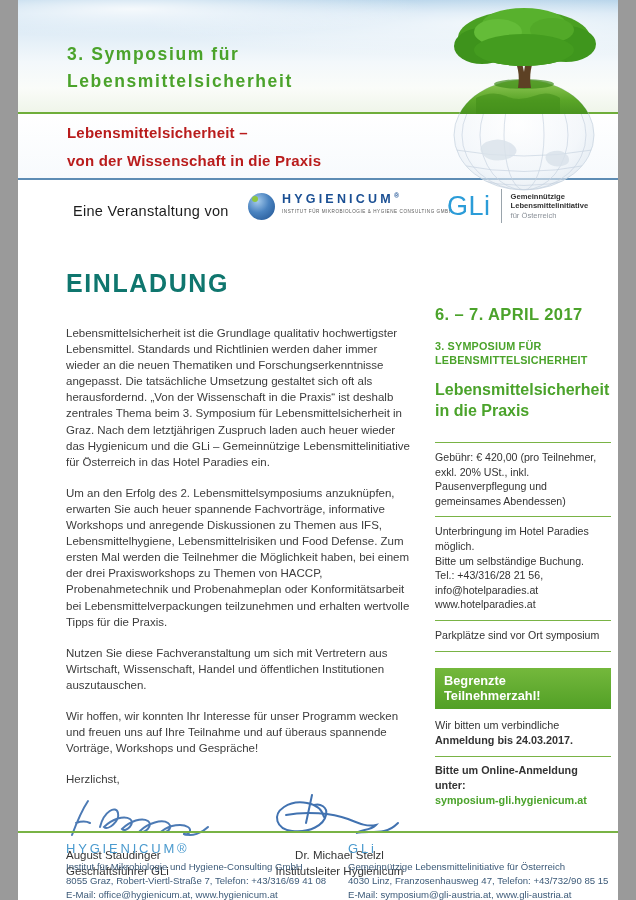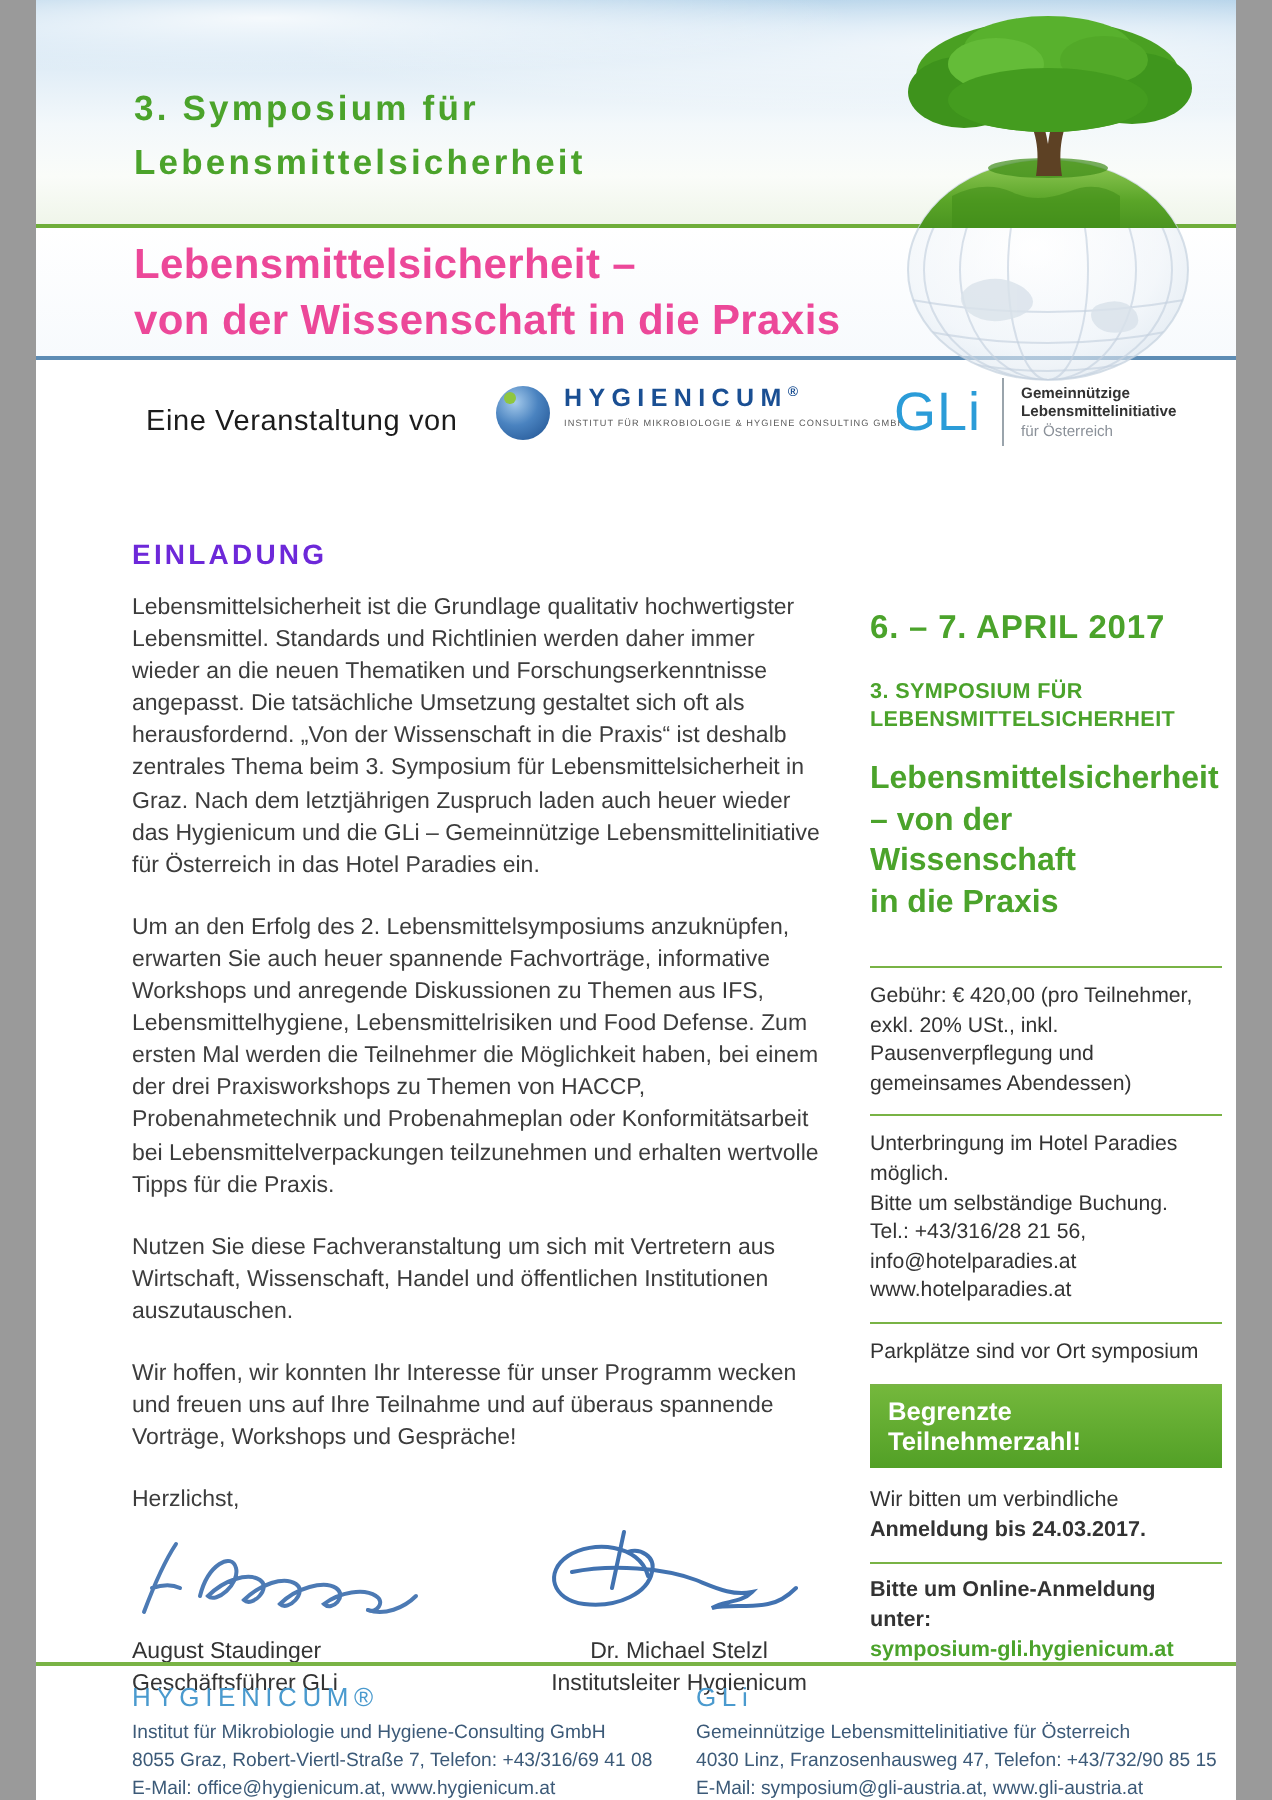--- a/index.html
+++ b/index.html
@@ -23,21 +23,21 @@
     letter-spacing:1.6px;
   }
   .rule-green{position:absolute;left:0;width:636px;height:2px;background:#6fae3a;}
   .rule-green.top{top:112px;}
   .title-band{
     position:absolute;top:114px;left:0;width:636px;height:64px;
     background:linear-gradient(180deg,#ffffff 0%,#f7fafd 100%);
   }
   .main-title{
     position:absolute;left:49px;top:119px;
-    color:#ec4899;font-size:21px;line-height:28px;font-weight:bold;letter-spacing:.2px;
+    color:#b91c1c;font-size:15px;line-height:28px;font-weight:bold;letter-spacing:.2px;
   }
   .rule-blue{position:absolute;top:178px;left:0;width:636px;height:2px;background:#5d8cb4;}
   .tree-globe{position:absolute;left:428px;top:2px;width:160px;height:193px;z-index:3;}
   
   .org-label{
     position:absolute;left:55px;top:203px;
     font-size:14.5px;color:#1c1c1c;letter-spacing:.3px;
   }
   .hyg-logo{position:absolute;left:230px;top:192px;display:flex;align-items:flex-start;}
   .hyg-sphere{
@@ -59,39 +59,39 @@
   }
   .gli-logo{position:absolute;left:429px;top:189px;display:flex;align-items:center;}
   .gli-name{font-size:27px;color:#2b9cd8;letter-spacing:.5px;line-height:30px;font-weight:normal;}
   .gli-divider{width:1px;height:34px;background:#9aa4ac;margin:0 9px 0 10px;}
   .gli-sub{font-size:7.6px;line-height:9.4px;}
   .gli-sub .b{font-weight:bold;color:#333;}
   .gli-sub .g{color:#8b9199;}
   
   .left-col{position:absolute;left:48px;top:269px;width:347px;}
   .einladung{
-    color:#6d28d9;font-size:14px;font-weight:bold;letter-spacing:1.6px;margin:0 0 11px 0;
+    color:#0f766e;font-size:25px;font-weight:bold;letter-spacing:1.6px;margin:0 0 27px 0;
   }
   .para{font-size:11.5px;line-height:16.1px;color:#3c3c3c;margin:0 0 15px 0;}
   .closing{font-size:11.5px;line-height:16px;color:#3c3c3c;margin:9px 0 6px 0;}
   .sig-row{display:flex;margin-top:2px;}
   .sig-block{width:200px;}
   .sig-block.second{width:147px;text-align:center;}
   .sig-svg{display:block;height:50px;margin-bottom:4px;}
   .sig-name{font-size:11.5px;line-height:16px;color:#333;}
   
   .sidebar{position:absolute;left:417px;top:305px;width:176px;}
   .sb-date{color:#4ba32b;font-size:16.5px;font-weight:bold;letter-spacing:.4px;margin-bottom:15px;}
   .sb-label{color:#4ba32b;font-size:10.8px;font-weight:bold;line-height:14px;letter-spacing:.2px;margin-bottom:13px;}
   .sb-title{color:#4ba32b;font-size:16px;font-weight:bold;line-height:20.5px;margin-bottom:21px;}
   .sb-venue{color:#4ba32b;font-size:11.5px;line-height:16px;margin-bottom:17px;}
   .sb-rule{border:0;border-top:1.5px solid #79b345;margin:0;}
   .sb-block{font-size:10.6px;line-height:14.6px;color:#333;padding:7px 0 8px 0;}
   .sb-box{
-    margin-bottom:9px;
+    margin-top:16px;margin-bottom:9px;
     background:linear-gradient(180deg,#74b83c 0%,#52a026 100%);
     color:#fff;font-weight:bold;font-size:12.8px;padding:5px 9px 6px 9px;
   }
   .sb-reg{font-size:10.8px;line-height:15px;color:#333;margin-bottom:8px;}
   .sb-reg .b{font-weight:bold;}
   .sb-online{padding:6px 0 7px 0;font-size:10.8px;line-height:15px;}
   .sb-online .lbl{font-weight:bold;color:#333;}
   .sb-online .url{font-weight:bold;color:#4ba32b;}
   
   .footer-rule{position:absolute;top:831px;left:0;width:636px;height:2px;background:#79b345;}
@@ -229,21 +229,20 @@
   </div>
 
   <div class="sidebar">
     <div class="sb-date">6. – 7. APRIL 2017</div>
     <div class="sb-label">
       <div>3. SYMPOSIUM FÜR</div>
       <div>LEBENSMITTELSICHERHEIT</div>
     </div>
     <div class="sb-title">
       <div>Lebensmittelsicherheit</div>
-      <div>– von der Wissenschaft</div>
       <div>in die Praxis</div>
     </div>
 
     <hr class="sb-rule">
     <div class="sb-block">Gebühr: € 420,00 (pro Teilnehmer, exkl. 20% USt., inkl. Pausenverpflegung und gemeinsames Abendessen)</div>
     <hr class="sb-rule">
     <div class="sb-block">
       <div>Unterbringung im Hotel Paradies möglich.</div>
       <div>Bitte um selbständige Buchung.</div>
       <div>Tel.: +43/316/28 21 56, info@hotelparadies.at</div>

